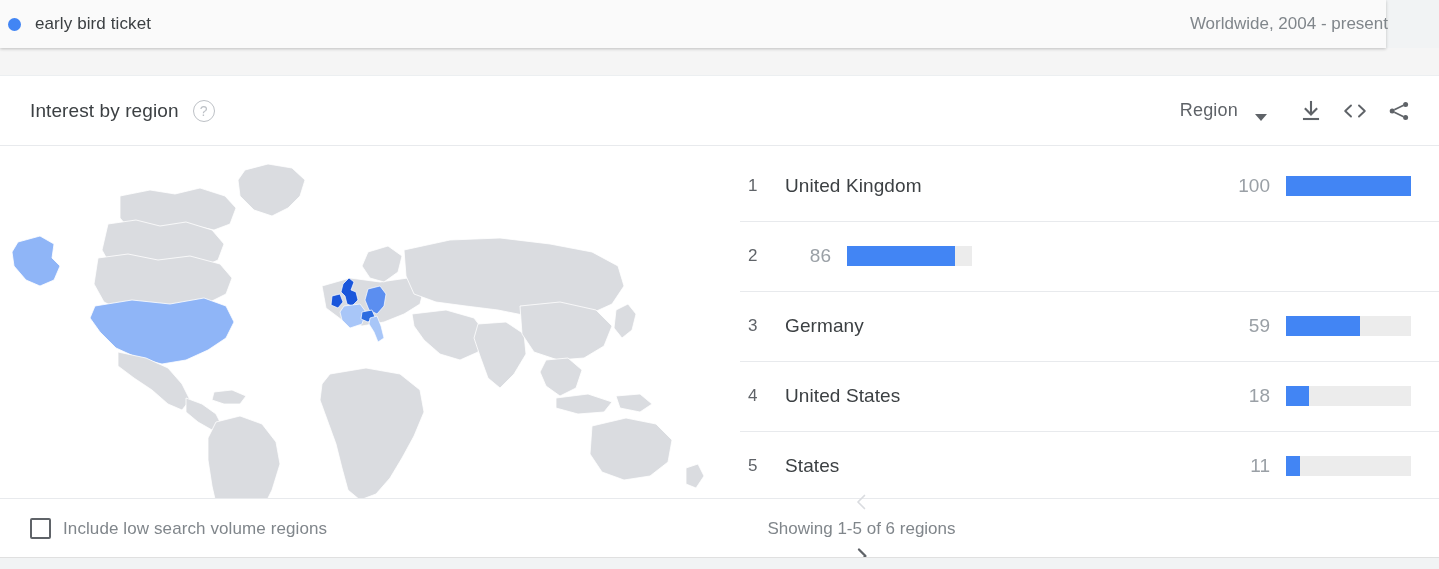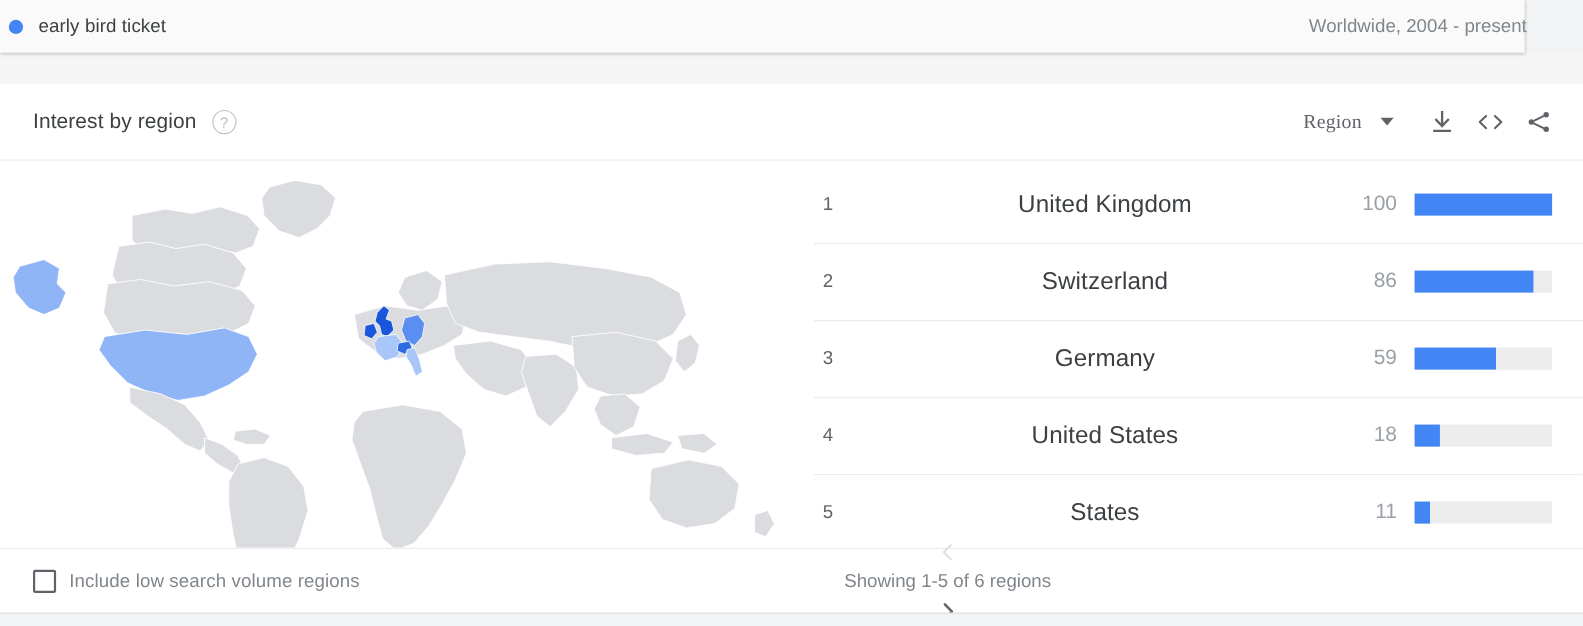--- a/index.html
+++ b/index.html
@@ -60,21 +60,21 @@
   .card-title { font-size: 19px; color: #3c4043; letter-spacing: 0.1px; }
   .help-icon {
     margin-left: 14px; width: 22px; height: 22px; border-radius: 50%;
     border: 1.6px solid #bdc1c6; color: #bdc1c6;
     display: flex; align-items: center; justify-content: center;
     font-size: 14px; line-height: 1; cursor: pointer;
   }
 
   .toolbar { display: flex; align-items: center; }
   .region-select {
-    display: flex; align-items: center; cursor: pointer; margin-right: 22px; font-family: Liberation Serif, serif;
+    display: flex; align-items: flex-end; cursor: pointer; margin-right: 22px;
   }
   .region-label { font-size: 18px; color: #5f6368; letter-spacing: 0.2px; }
   .caret {
     margin-left: 17px;
     width: 0; height: 0;
     border-left: 6px solid transparent;
     border-right: 6px solid transparent;
     border-top: 7px solid #5f6368;
   }
   .tool-btn {
@@ -101,21 +101,21 @@
   .geo-row + .geo-row::before {
     content: ""; position: absolute; left: 0; right: 0; top: 0;
     height: 1px; background: #e8eaed;
   }
   .rank {
     width: 37px; flex: 0 0 auto;
     font-size: 17px; color: #5f6368; text-align: left;
   }
   .geo-name {
     flex: 1 1 auto;
-    font-size: 22px; color: #3c4043; letter-spacing: 0.1px; text-align: center;
+    font-size: 19px; color: #3c4043; letter-spacing: 0.1px;
   }
   .geo-value {
     flex: 0 0 auto; width: 62px; text-align: right;
     font-size: 19px; color: #9aa0a6; padding-right: 16px;
   }
   .bar-track {
     flex: 0 0 auto; width: 125px; height: 20px;
     background: #ececec; position: relative; margin-right: 28px;
   }
   .bar-fill { position: absolute; left: 0; top: 0; bottom: 0; background: #4285f4; }
@@ -286,21 +286,20 @@
           <span class="rank">1</span>
           <span class="geo-name">United Kingdom</span>
           <span class="geo-value">100</span>
           <span class="bar-track">
             <span class="bar-fill" style="width: 100%;"></span>
           </span>
         </div>
 
         <div class="geo-row">
           <span class="rank">2</span>
-          <span class="geo-name">Switzerland</span>
           <span class="geo-value">86</span>
           <span class="bar-track">
             <span class="bar-fill" style="width: 86%;"></span>
           </span>
         </div>
 
         <div class="geo-row">
           <span class="rank">3</span>
           <span class="geo-name">Germany</span>
           <span class="geo-value">59</span>

